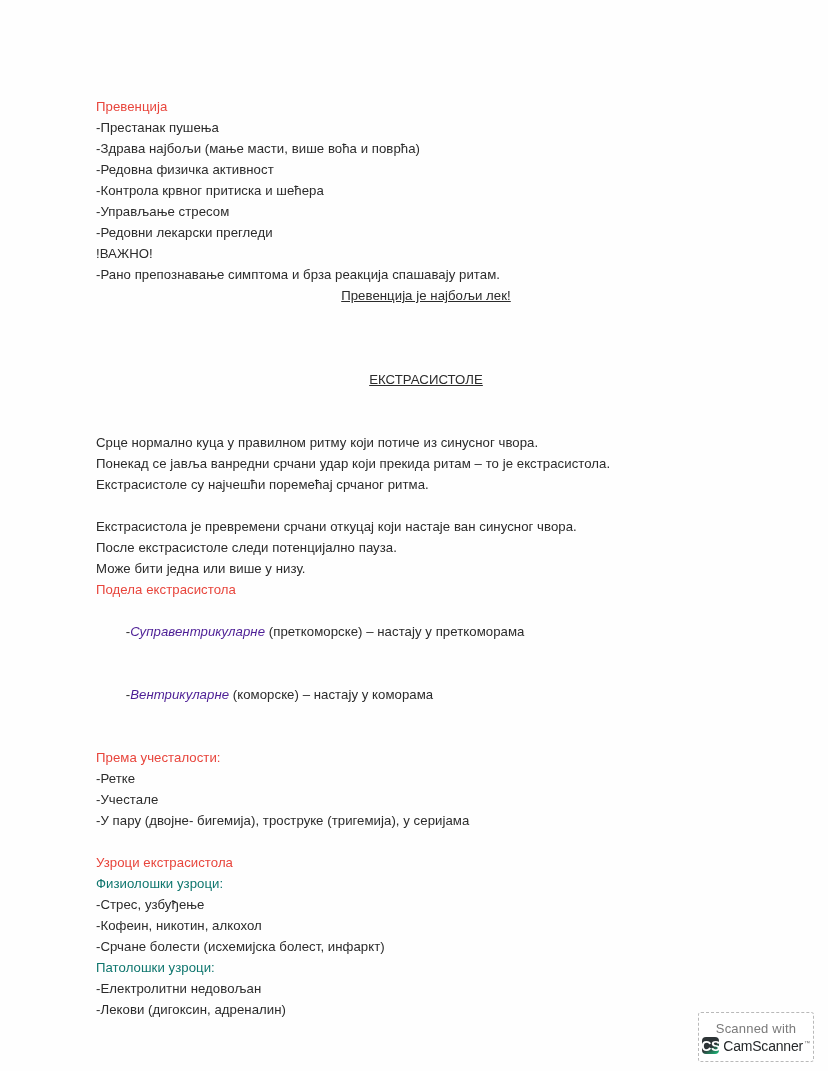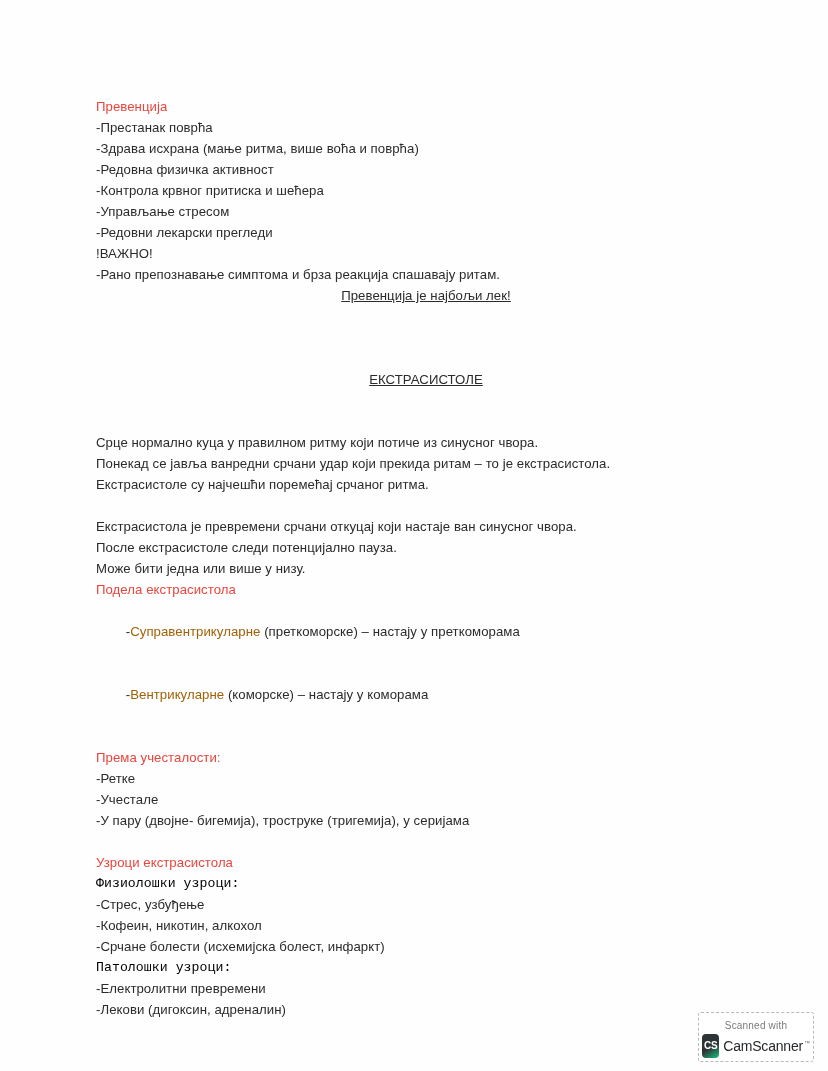--- a/index.html
+++ b/index.html
@@ -33,23 +33,23 @@
 
   .line {
     font-size: 13.2px;
     line-height: 21px;
     color: #2b2b2b;
     white-space: pre-wrap;
     letter-spacing: 0.05px;
   }
 
   .line.red   { color: #e8453c; }
-  .line.cyan  { color: #000000; font-family: Liberation Mono, monospace; }
+  .line.cyan  { color: #0f766e; }
   .line.center{ text-align: center; text-decoration: underline; }
-  .seg-cyan { color: #a16207; }
+  .seg-cyan { color: #4c1d95; font-style: italic; }
   .seg-dark { color: #2b2b2b; }
 
   .gap-sm { height: 21px; }
   .gap-md { height: 42px; }
   .gap-lg { height: 63px; }
 
   .block { }
 
   
   #camscanner {
@@ -62,38 +62,38 @@
     border-radius: 3px;
     background: #ffffff;
     box-sizing: border-box;
     display: flex;
     flex-direction: column;
     align-items: center;
     justify-content: center;
     padding-top: 2px;
   }
   #camscanner .cs-top {
-    font-size: 10px;
+    font-size: 13px;
     color: #7a7a7a;
     line-height: 13px;
     letter-spacing: 0.2px;
   }
   #camscanner .cs-bottom {
     display: flex;
     align-items: center;
     gap: 4px;
     margin-top: 2px;
   }
   #camscanner .cs-logo {
     width: 17px;
-    height: 24px;
+    height: 17px;
     border-radius: 4px;
     background: linear-gradient(150deg, #2d3436 0%, #2d3436 55%, #19c37d 100%);
     color: #ffffff;
-    font-size: 10px;
+    font-size: 14px;
     font-weight: bold;
     display: flex;
     align-items: center;
     justify-content: center;
     letter-spacing: -0.3px;
   }
   #camscanner .cs-word {
     font-size: 14px;
     color: #26292b;
     letter-spacing: -0.2px;
@@ -107,22 +107,22 @@
   }
 </style>
 </head>
 <body>
 
 <div id="page">
   <div class="content">
 
     <div class="block">
       <div class="line red">Превенција</div>
-      <div class="line">-Престанак поврћа</div>
-      <div class="line">-Здрава исхрана (мање ритма, више воћа и поврћа)</div>
+      <div class="line">-Престанак пушења</div>
+      <div class="line">-Здрава најбољи (мање масти, више воћа и поврћа)</div>
       <div class="line">-Редовна физичка активност</div>
       <div class="line">-Контрола крвног притиска и шећера</div>
       <div class="line">-Управљање стресом</div>
       <div class="line">-Редовни лекарски прегледи</div>
       <div class="line">!ВАЖНО!</div>
       <div class="line">-Рано препознавање симптома и брза реакција спашавају ритам.</div>
       <div class="line center">Превенција је најбољи лек!</div>
     </div>
 
     <div class="gap-lg"></div>
@@ -165,21 +165,21 @@
 
     <div class="gap-sm"></div>
 
     <div class="block">
       <div class="line red">Узроци екстрасистола</div>
       <div class="line cyan">Физиолошки узроци:</div>
       <div class="line">-Стрес, узбуђење</div>
       <div class="line">-Кофеин, никотин, алкохол</div>
       <div class="line">-Срчане болести (исхемијска болест, инфаркт)</div>
       <div class="line cyan">Патолошки узроци:</div>
-      <div class="line">-Електролитни превремени</div>
+      <div class="line">-Електролитни недовољан</div>
       <div class="line">-Лекови (дигоксин, адреналин)</div>
 
     </div>
 
   </div>
 
   <div id="camscanner">
     <div class="cs-top">Scanned with</div>
     <div class="cs-bottom">
       <div class="cs-logo">CS</div>

